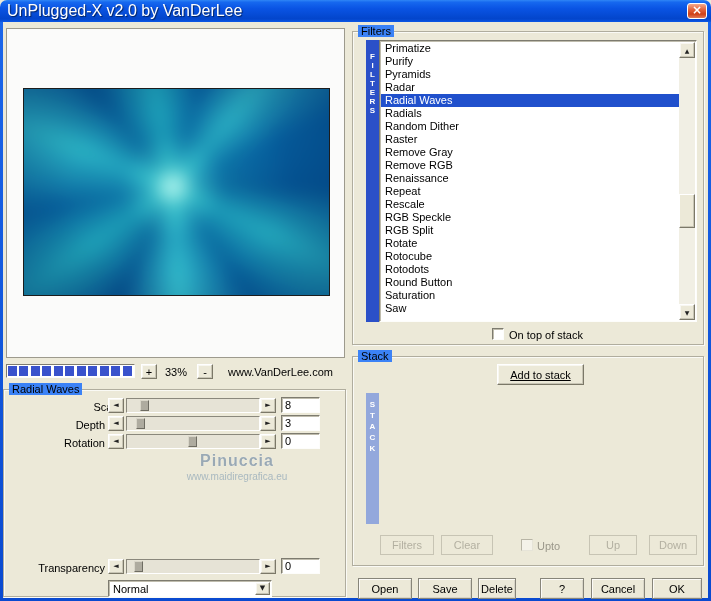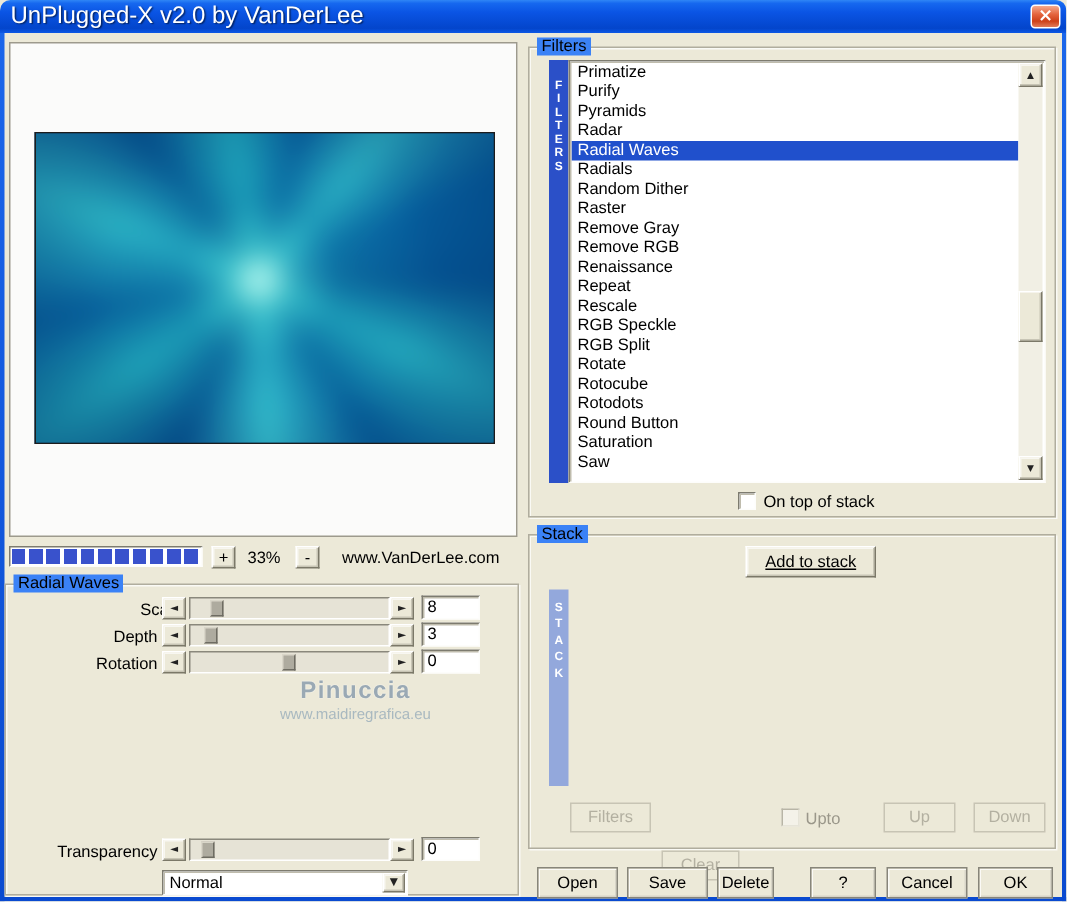--- a/index.html
+++ b/index.html
@@ -221,21 +221,21 @@
   <div class="checkbox" style="left:492px;top:328px;"></div>
   <span class="cb-label" style="left:509px;top:329px;">On top of stack</span>
 
   <div class="groupbox" style="left:352px;top:356px;width:352px;height:210px;"></div>
   <span class="gb-label" style="left:358px;top:350px;">Stack</span>
   <div class="btn3d" style="left:497px;top:364px;width:87px;height:21px;text-decoration:underline;">Add to stack</div>
   <div class="side-tab stack" style="left:366px;top:393px;height:131px;">S<br>T<br>A<br>C<br>K</div>
   <div class="stack-area"></div>
 
   <div class="btnflat btn-disabled" style="left:380px;top:535px;width:54px;height:20px;">Filters</div>
-  <div class="btnflat btn-disabled" style="left:441px;top:535px;width:52px;height:20px;margin-top:32px;">Clear</div>
+  <div class="btnflat btn-disabled" style="left:441px;top:535px;width:52px;height:20px;">Clear</div>
   <div class="checkbox disabled" style="left:521px;top:539px;"></div>
   <span class="cb-label" style="left:537px;top:540px;color:#9a978a;">Upto</span>
   <div class="btnflat btn-disabled" style="left:589px;top:535px;width:48px;height:20px;">Up</div>
   <div class="btnflat btn-disabled" style="left:649px;top:535px;width:48px;height:20px;">Down</div>
 
   <div class="btnflat" style="left:358px;top:578px;width:54px;height:21px;">Open</div>
   <div class="btnflat" style="left:418px;top:578px;width:54px;height:21px;">Save</div>
   <div class="btnflat" style="left:478px;top:578px;width:38px;height:21px;">Delete</div>
   <div class="btnflat" style="left:540px;top:578px;width:44px;height:21px;">?</div>
   <div class="btnflat" style="left:591px;top:578px;width:54px;height:21px;">Cancel</div>

